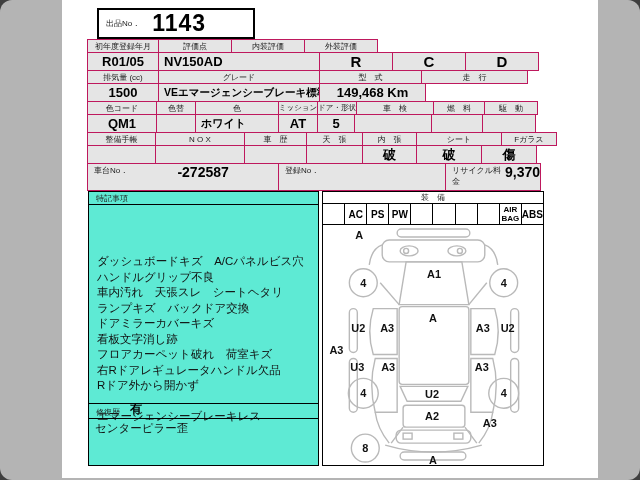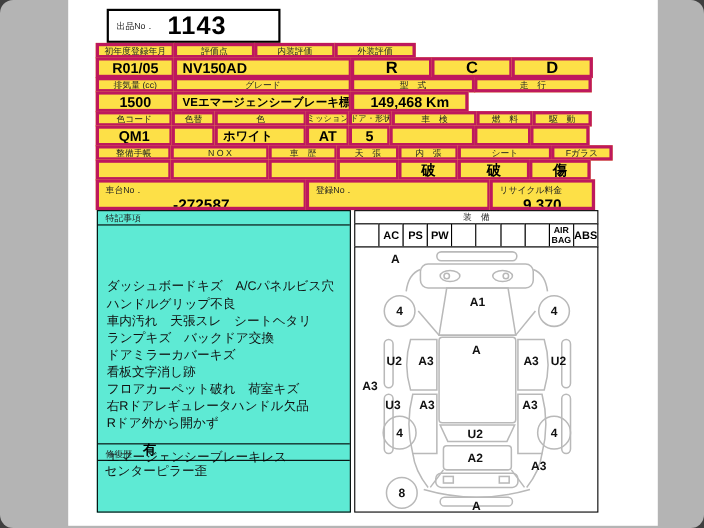--- a/index.html
+++ b/index.html
@@ -5,26 +5,26 @@
   *{margin:0;padding:0;box-sizing:border-box}
   html,body{width:640px;height:480px;overflow:hidden}
   body{background:#3f3f3f;font-family:"Liberation Sans","DejaVu Sans",sans-serif;position:relative}
   .photo{position:absolute;inset:0;background:#b4b4b4;border-radius:12px}
   .sheet{position:absolute;left:62px;top:0;width:536px;height:478px;background:#ffffff}
   .lot{position:absolute;left:35px;top:8px;width:158px;height:31px;border:2px solid #000;display:flex;align-items:center;padding-left:7px;background:#fff}
   .lot .lbl{font-size:8px;color:#222}
   .lot .num{font-size:23px;font-weight:bold;margin-left:12px;letter-spacing:1px}
   .tbl{position:absolute;left:26px;top:40px;width:458px}
   .r{display:flex}
-  .r>div{border:3px solid #be185d;margin:-1px 0 0 -1px;overflow:hidden;flex-shrink:0;background:#fde047}
+  .r>div{border:1px solid #be185d;margin:-1px 0 0 -1px;overflow:hidden;flex-shrink:0;background:#e5e5e5}
   .hc{height:14px;font-size:8px;color:#222;display:flex;align-items:center;justify-content:center;white-space:nowrap}
   .vc{height:19px;font-size:13px;font-weight:bold;display:flex;align-items:center;justify-content:center;white-space:nowrap}
   .la{justify-content:flex-start;padding-left:5px}
   .sm{font-size:10.5px}
-  .cc{height:28px;display:flex;flex-direction:column}
+  .cc{height:28px;display:flex;}
   .cc .l{font-size:8px;color:#222;padding:1px 0 0 6px;text-align:left}
   .cc .v{font-size:14px;font-weight:bold;text-align:center;flex:1}
   .notes{position:absolute;left:26px;top:191px;width:231px;height:275px;border:1px solid #000;background:#5eead4}
   .notes .tt{height:13px;border-bottom:1px solid #000;font-size:8px;color:#222;padding-left:7px;display:flex;align-items:center}
   .notes .body{position:absolute;left:0;top:62px;width:100%;padding-left:8px;font-size:11.5px;line-height:15.5px;color:#111}
   .notes .body div{min-height:15.5px;white-space:nowrap}
   .repair{position:absolute;left:0;top:211px;width:100%;height:16px;border-top:1px solid #000;border-bottom:1px solid #000;display:flex;align-items:flex-end;padding-left:7px}
   .repair .l{font-size:8px;color:#222}
   .repair .v{font-size:12px;font-weight:bold;margin-left:10px}
   .repair-detail{position:absolute;left:0;top:229px;padding-left:6px;font-size:11.5px;color:#111}
@@ -59,21 +59,21 @@
       <div class="vc" style="width:72px">R01/05</div>
       <div class="vc la" style="width:162px">NV150AD</div>
       <div class="vc" style="width:74px;font-size:15px">R</div>
       <div class="vc" style="width:74px;font-size:15px">C</div>
       <div class="vc" style="width:74px;font-size:15px">D</div>
     </div>
 
     <div class="r">
       <div class="hc" style="width:72px">排気量 (cc)</div>
       <div class="hc" style="width:162px">グレード</div>
-      <div class="hc" style="width:113px">型　式</div>
+      <div class="hc" style="width:103px">型　式</div>
       <div class="hc" style="width:107px">走　行</div>
     </div>
     <div class="r">
       <div class="vc" style="width:72px">1500</div>
       <div class="vc la sm" style="width:162px">VEエマージェンシーブレーキ標準</div>
       <div class="vc" style="width:107px">149,468 Km</div>
     </div>
 
     <div class="r">
       <div class="hc" style="width:70px">色コード</div>

